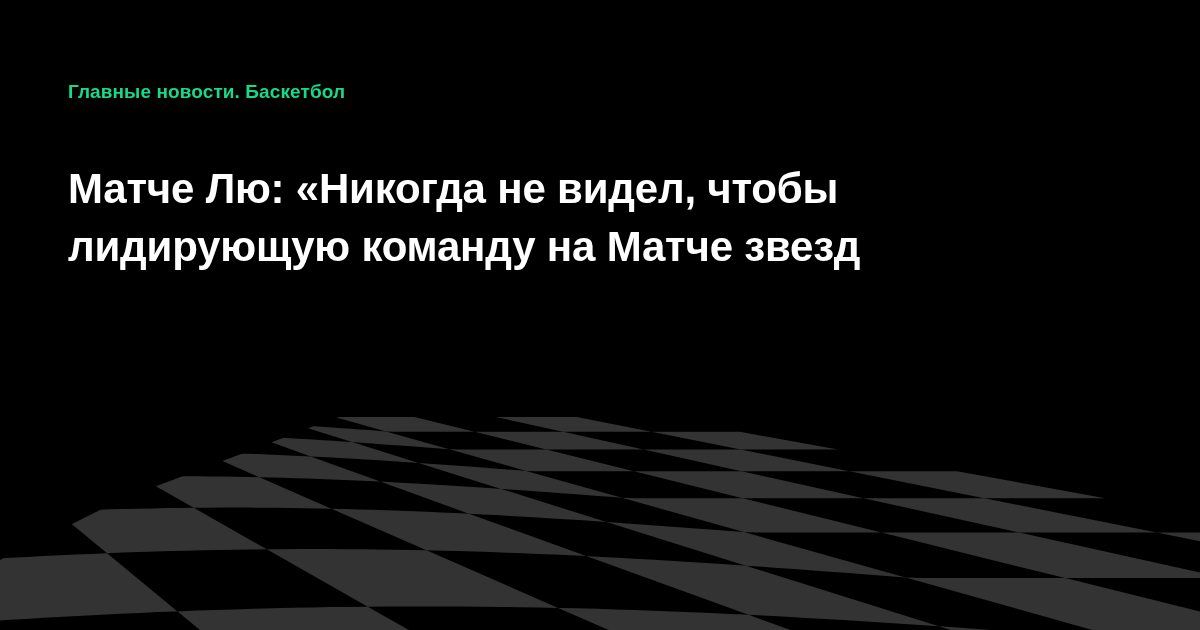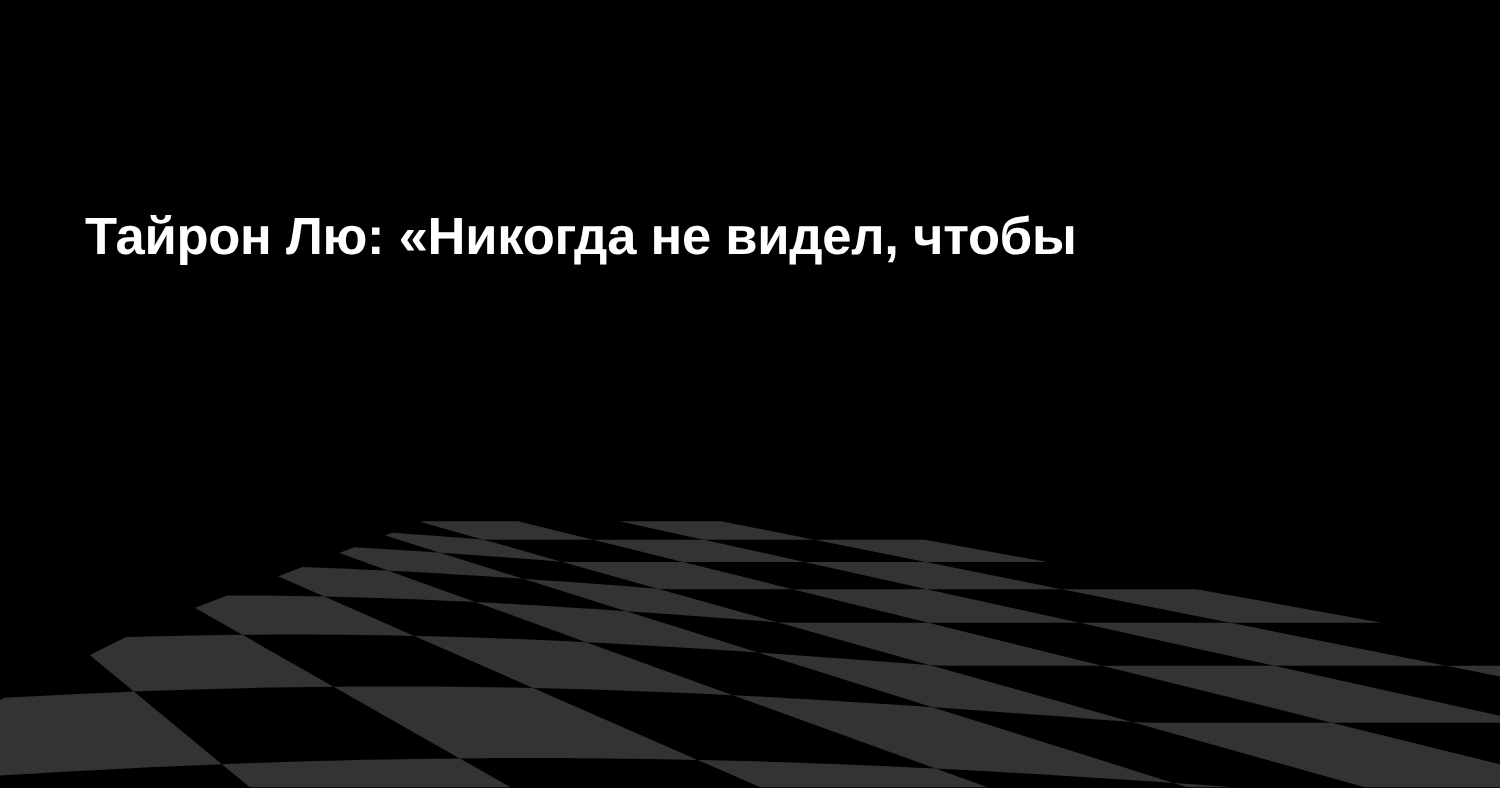--- a/index.html
+++ b/index.html
@@ -104,18 +104,20 @@
         <polygon points="740.7,449.6 750.4,449.6 760.2,449.6 769.9,449.6 779.6,449.6 789.3,449.6 799.0,449.6 808.7,449.6 818.5,449.6 828.2,449.6 837.9,449.6 740.0,431.8 731.1,431.8 722.3,431.8 713.4,431.8 704.6,431.8 695.7,431.8 686.9,431.8 678.0,431.8 669.2,431.8 660.3,431.8 651.5,431.8" fill="#333333"></polygon>
         <polygon points="32.0,415.9 40.8,415.8 49.7,415.7 58.5,415.7 67.4,415.7 76.2,415.8 85.1,415.9 93.9,416.0 102.8,416.1 111.6,416.2 120.5,416.4 89.3,402.8 81.2,402.6 73.1,402.5 64.9,402.4 56.8,402.3 48.7,402.2 40.6,402.2 32.4,402.2 24.3,402.2 16.2,402.2 8.1,402.3" fill="#333333"></polygon>
         <polygon points="209.0,419.7 217.8,420.1 226.7,420.6 235.5,421.1 244.4,421.6 253.2,422.1 262.1,422.6 270.9,423.2 279.8,423.8 288.6,424.4 297.5,425.0 251.8,410.7 243.7,410.1 235.6,409.6 227.5,409.0 219.3,408.5 211.2,408.0 203.1,407.5 195.0,407.1 186.8,406.6 178.7,406.2 170.6,405.8" fill="#333333"></polygon>
         <polygon points="386.0,431.5 394.8,431.8 403.7,431.8 412.5,431.8 421.4,431.8 430.2,431.8 439.1,431.8 447.9,431.8 456.8,431.8 465.6,431.8 474.5,431.8 414.4,416.9 406.2,416.9 398.1,416.9 390.0,416.9 381.9,416.9 373.7,416.9 365.6,416.9 357.5,416.9 349.3,416.9 341.2,416.9 333.1,416.6" fill="#333333"></polygon>
         <polygon points="563.0,431.8 571.8,431.8 580.7,431.8 589.5,431.8 598.4,431.8 607.2,431.8 616.1,431.8 624.9,431.8 633.8,431.8 642.6,431.8 651.5,431.8 576.9,416.9 568.8,416.9 560.6,416.9 552.5,416.9 544.4,416.9 536.2,416.9 528.1,416.9 520.0,416.9 511.9,416.9 503.7,416.9 495.6,416.9" fill="#333333"></polygon>
       </g>
   <polygon points="0,0 1200,0 1200,300 640,312 330,420 120,500 0,560" fill="#000000"></polygon>
     </svg>
 
   <div id="content">
+    <div id="kicker">Главные новости. Баскетбол</div>
     <div id="headline">
-      <span class="hl-line">Тайрон Лю: «Никогда не видел, чтобы</span>
+      <span class="hl-line">Матче Лю: «Никогда не видел, чтобы</span>
+      <span class="hl-line">лидирующую команду на Матче звезд</span>
     </div>
   </div>
 
 </div>
 
 </body></html>

